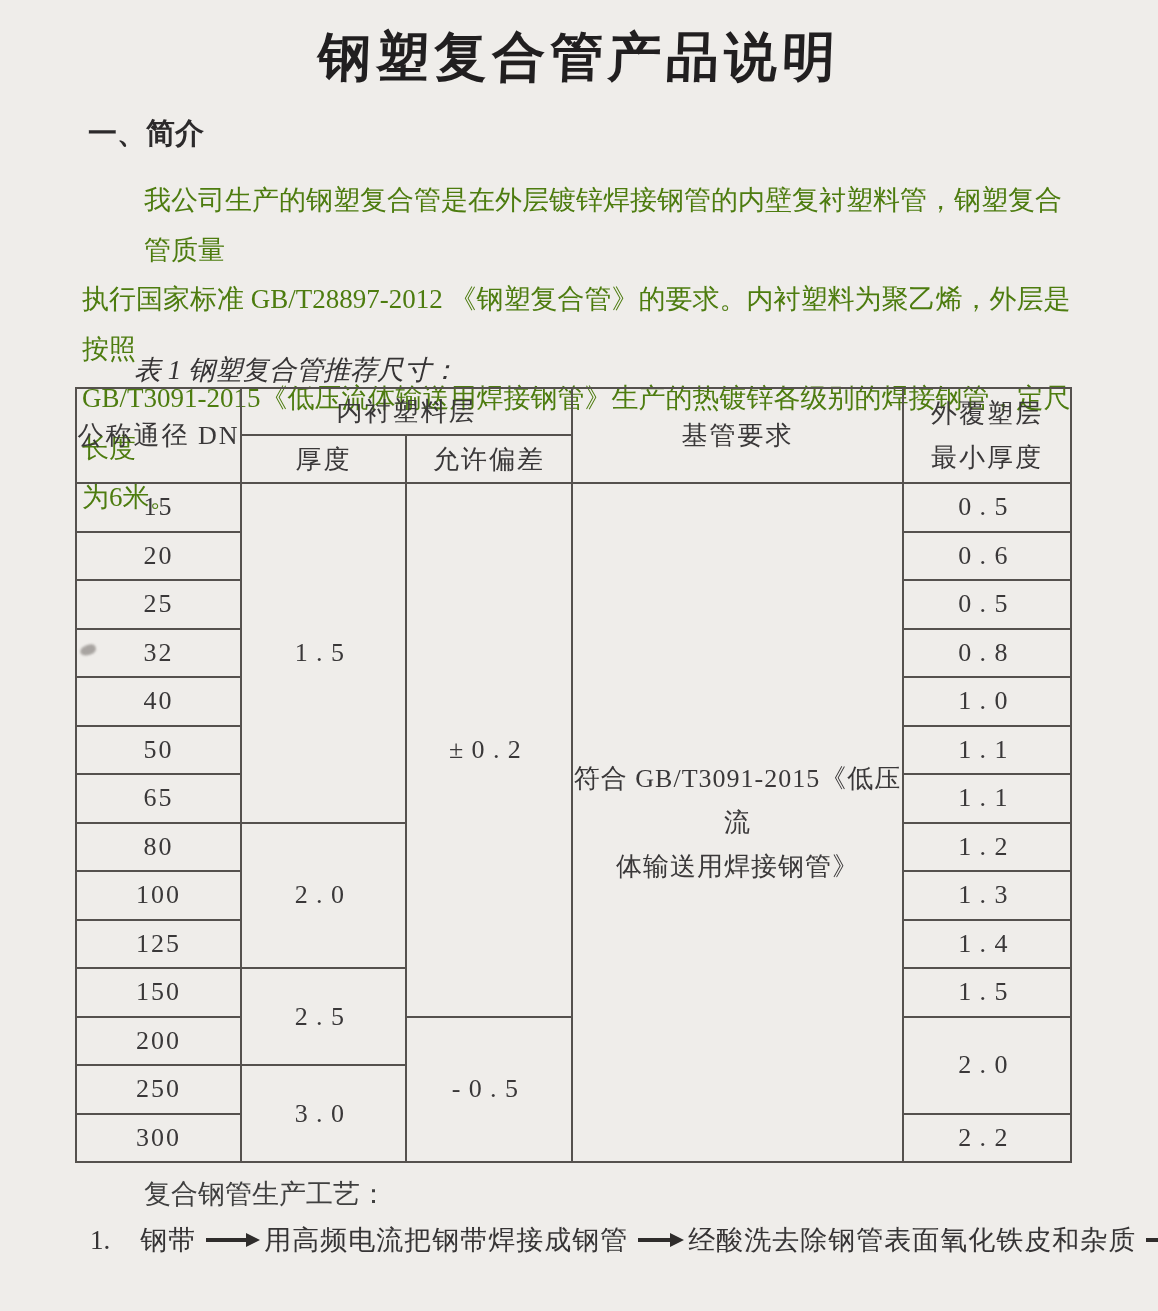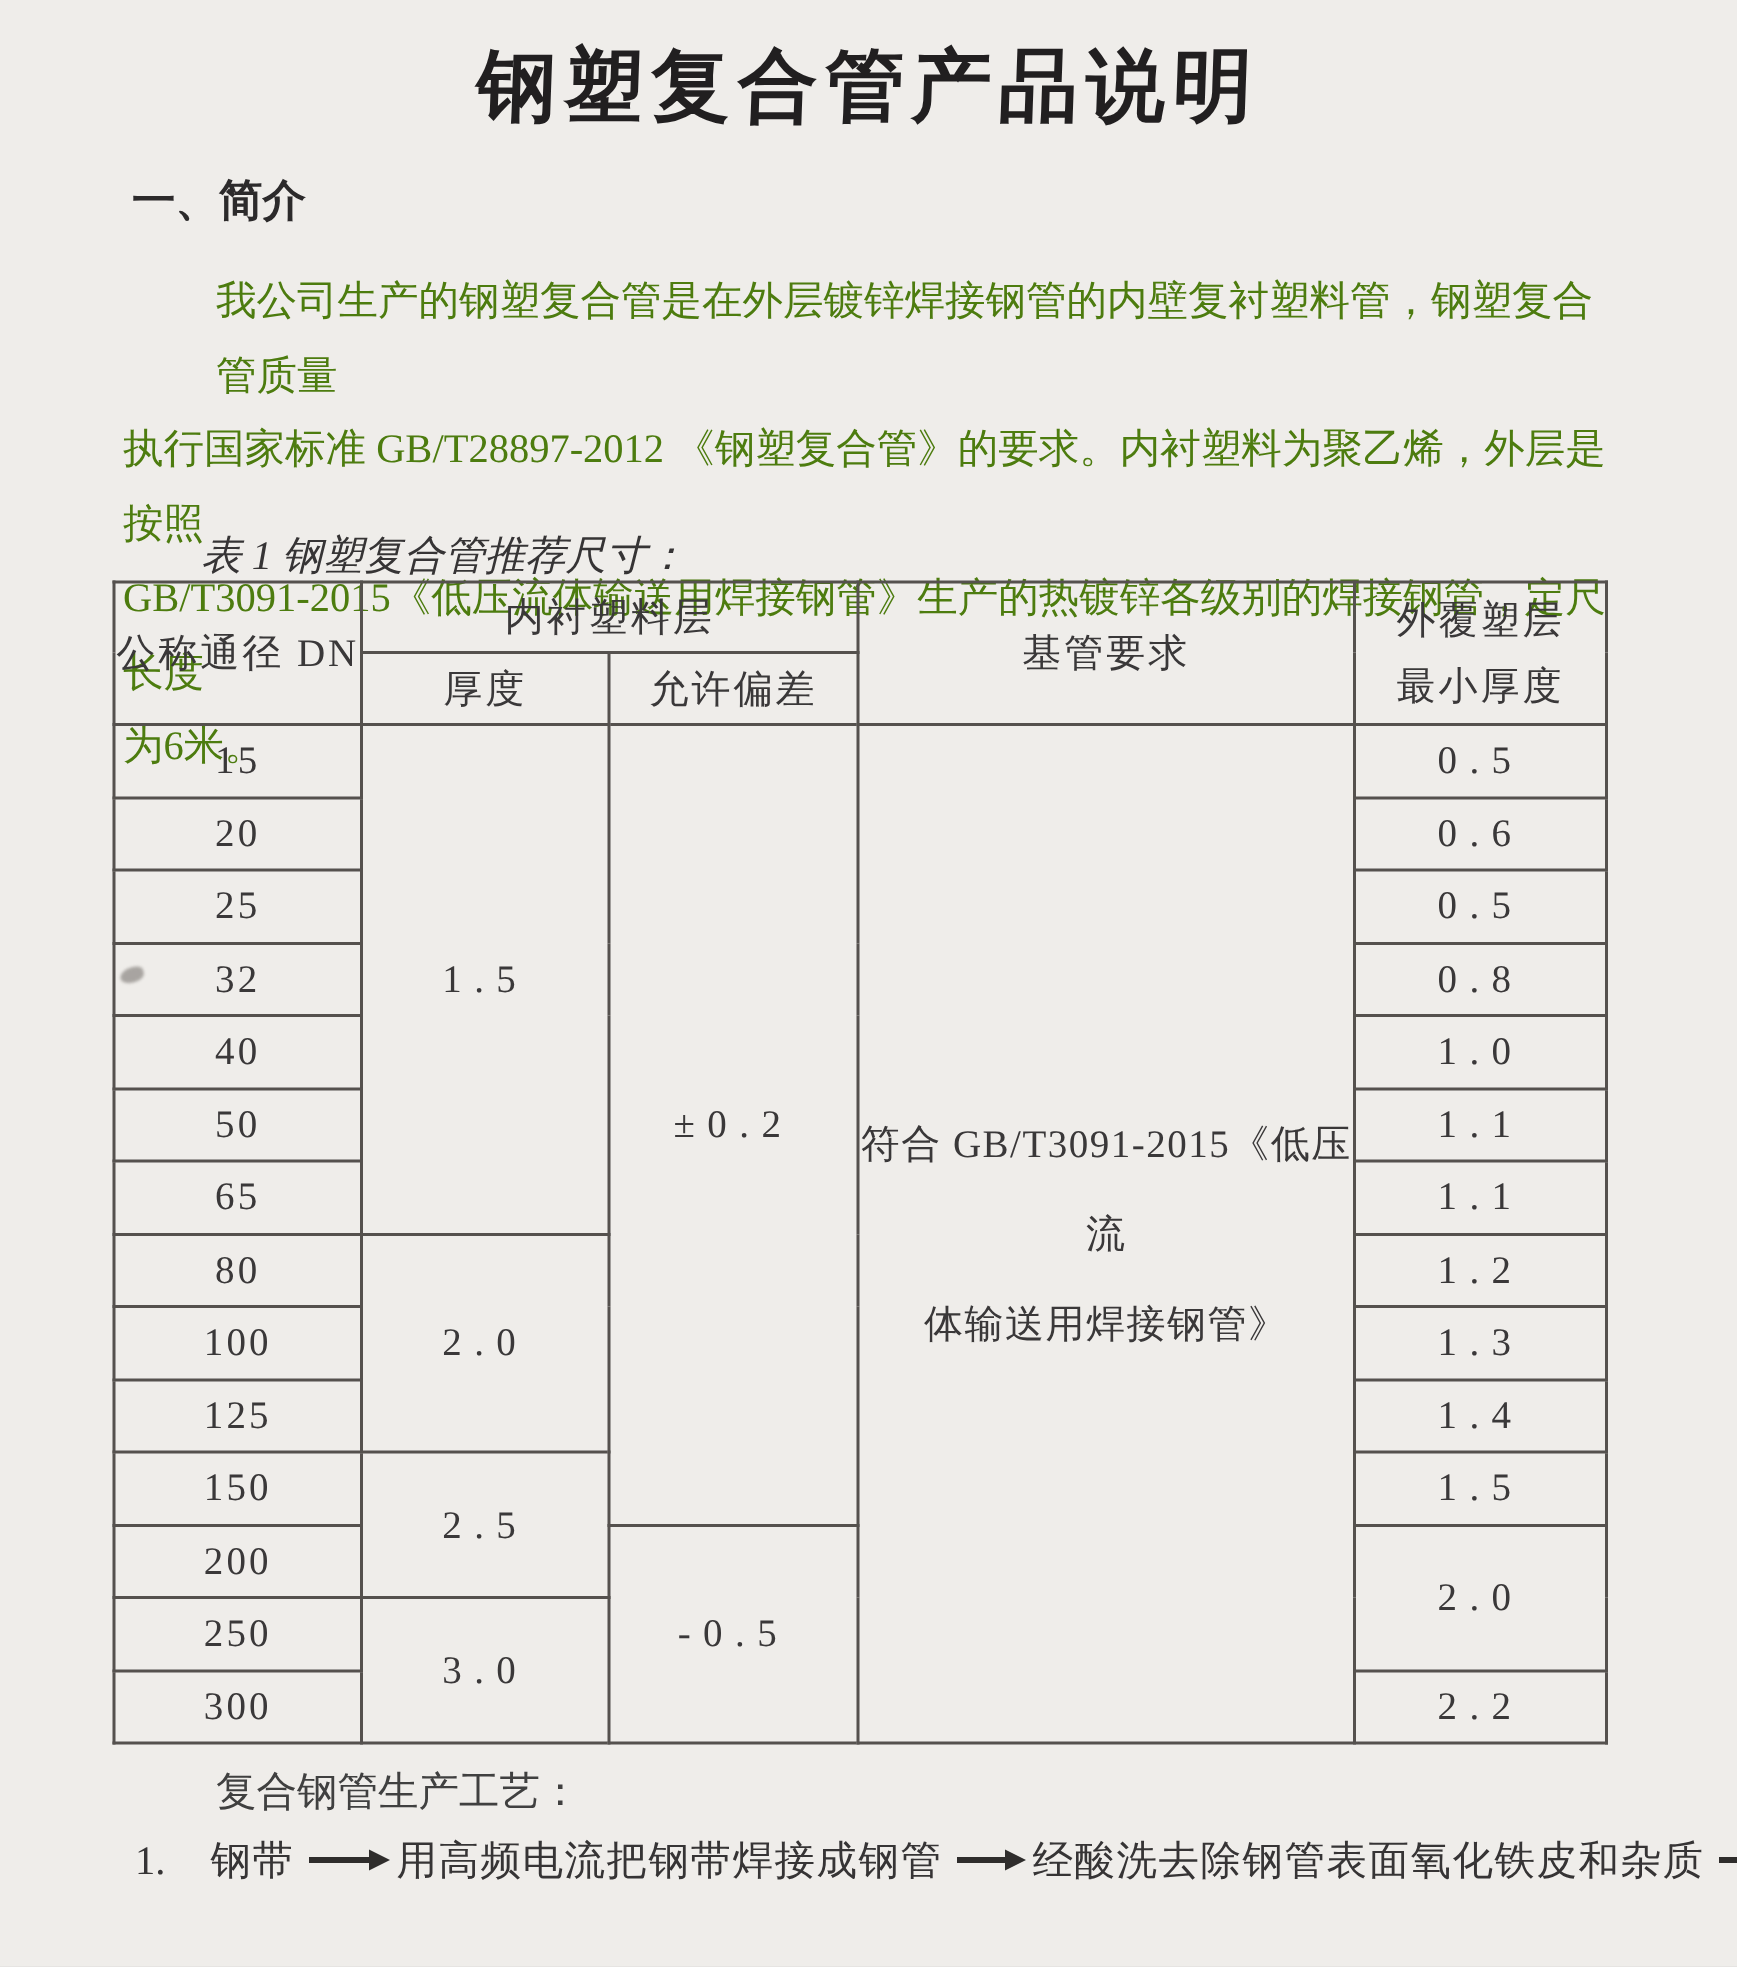--- a/index.html
+++ b/index.html
@@ -46,21 +46,21 @@
     padding:0;
     overflow:hidden;
   }
   .spec-table tr{height:48.5px;}
   .spec-table tr.hrow1{height:47px;}
   .spec-table tr.hrow2{height:48px;}
   .spec-table .hdr{font-size:26px;letter-spacing:2px;}
   .spec-table .hdr-two-line div{line-height:44px;}
   .num{letter-spacing:0.32em;}
   .num-plain{letter-spacing:0.08em;}
-  .base-req div{line-height:60px;letter-spacing:1px;}
+  .base-req div{line-height:44px;letter-spacing:1px;}
   .process-label{
     position:absolute;left:144px;top:1176px;
     font-size:27px;color:#404040;
   }
   .flow-row{
     position:absolute;left:90px;top:1222px;width:1060px;
     display:flex;align-items:center;
     font-size:27px;color:#363435;white-space:nowrap;
   }
   .flow-number{margin-right:30px;}

